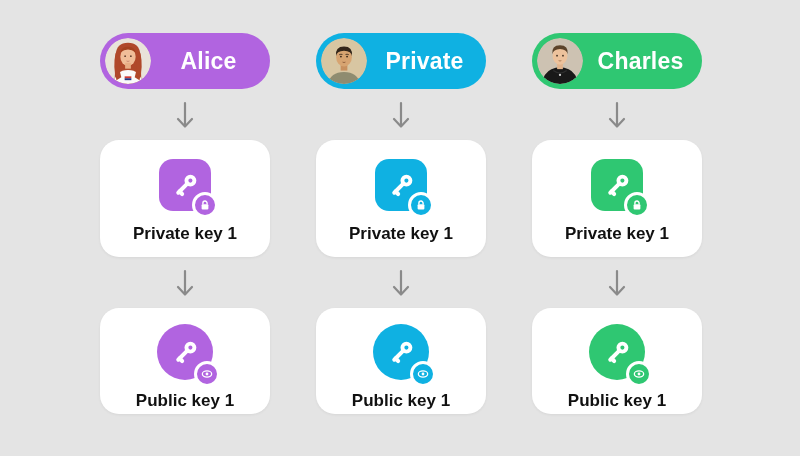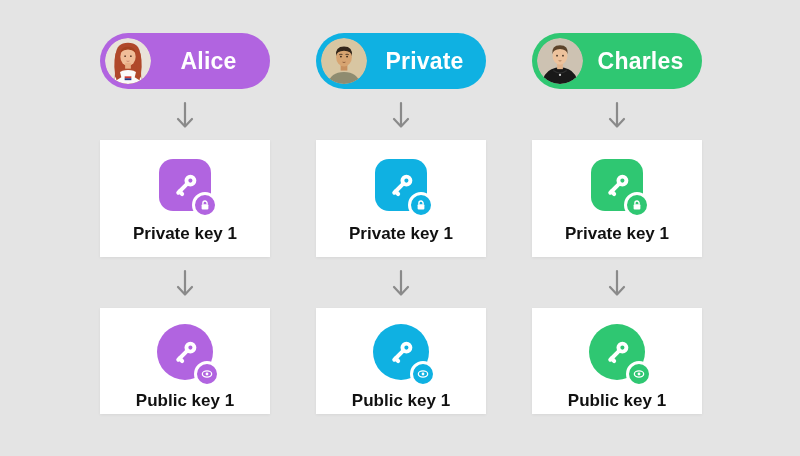--- a/index.html
+++ b/index.html
@@ -44,21 +44,21 @@
     padding-right: 4px; letter-spacing: 0.2px;
   }
 
   
   .arrow-row { height: 51px; display: flex; align-items: center; justify-content: center; }
   .arrow-svg { display: block; }
 
   
   .card {
     width: 170px; background: var(--card-bg);
-    border-radius: 0;
+    border-radius: 19px;
     display: flex; flex-direction: column; align-items: center;
     box-shadow: 0 1px 3px rgba(0,0,0,0.06);
   }
   .card.private { height: 117px; }
   .card.public  { height: 106px; }
   .card-label {
     font-size: 17px; font-weight: 700; color: var(--card-text);
     line-height: 1;
   }
   .card.private .card-label { margin-top: 14px; }

